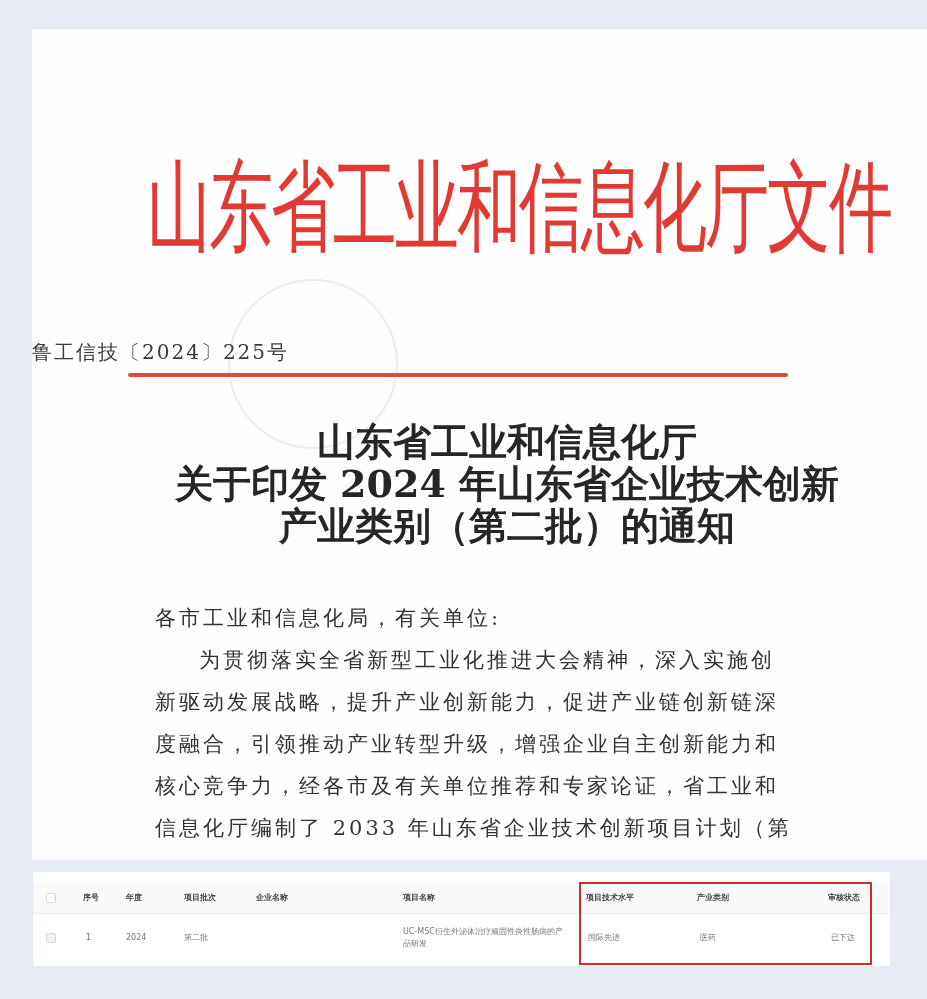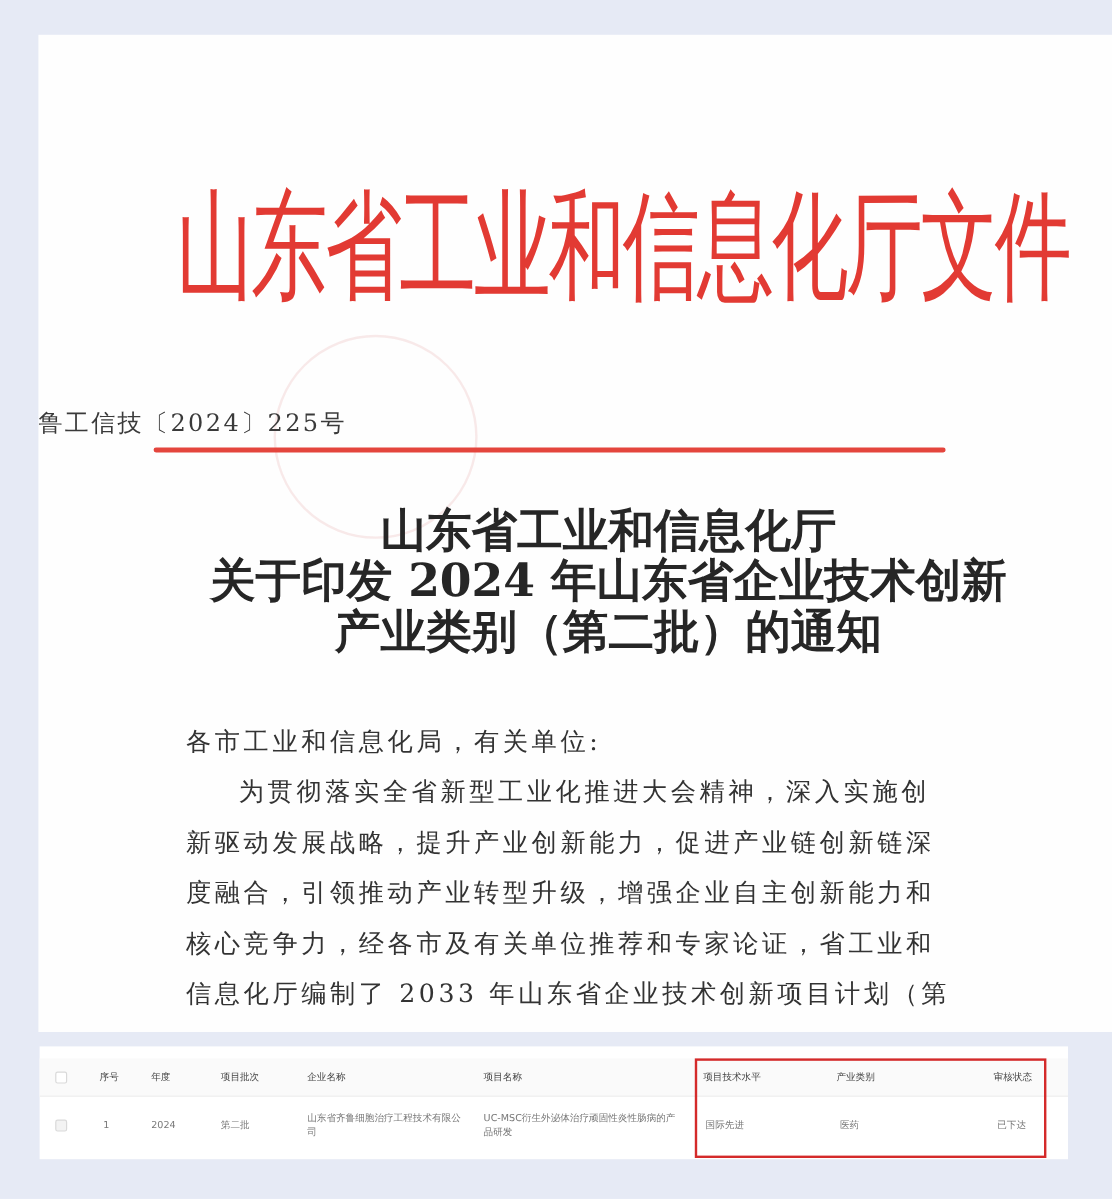--- a/index.html
+++ b/index.html
@@ -40,21 +40,21 @@
   .body-text p { white-space: nowrap; }
   .indent { padding-left: 44px; }
 
   .table-card {
     position: absolute; left: 33px; top: 872px; width: 857px; height: 94px;
     background: #ffffff; font-family: "DejaVu Sans", "Liberation Sans", sans-serif;
     font-size: 8px; color: #555;
   }
   .tbl-head {
     position: absolute; left: 0; top: 10px; width: 100%; height: 32px;
-    background: #fafafa; border-bottom: 1px solid #eeeeee;
+    background: #fafafa; border-bottom: 1px solid #eeeeee; font-weight: bold;
   }
   .tbl-row { position: absolute; left: 0; top: 43px; width: 100%; height: 46px; }
   .cell { position: absolute; top: 0; height: 100%; display: flex; align-items: center; line-height: 12px; }
   .tbl-head .cell { color: #444; }
   .tbl-row .cell { color: #777; }
   .chk {
     width: 10px; height: 10px; border: 1px solid #d9d9d9; border-radius: 2px; background: #fff;
   }
   .tbl-row .chk { background: #f3f3f3; }
   .highlight-box {
@@ -99,20 +99,19 @@
     <div class="cell" style="left:664px;">产业类别</div>
     <div class="cell" style="left:795px;">审核状态</div>
   </div>
   <div class="tbl-row">
     <div class="cell" style="left:13px;">
         <span class="chk"></span>
       </div>
     <div class="cell" style="left:53px;">1</div>
     <div class="cell" style="left:93px;">2024</div>
     <div class="cell" style="left:151px;">第二批</div>
-    <div class="cell" style="left:223px; width:130px;">山东省齐鲁细胞治疗工程技术有限公司</div>
     <div class="cell" style="left:370px; width:160px;">UC-MSC衍生外泌体治疗顽固性炎性肠病的产品研发</div>
     <div class="cell" style="left:555px;">国际先进</div>
     <div class="cell" style="left:667px;">医药</div>
     <div class="cell" style="left:798px;">已下达</div>
   </div>
   <div class="highlight-box"></div>
 </div>
 
 </body></html>

